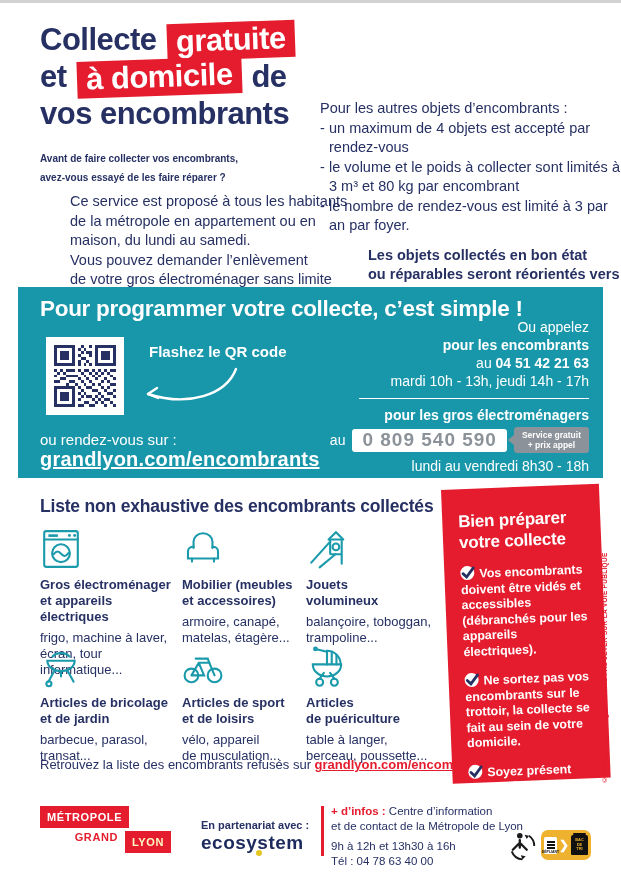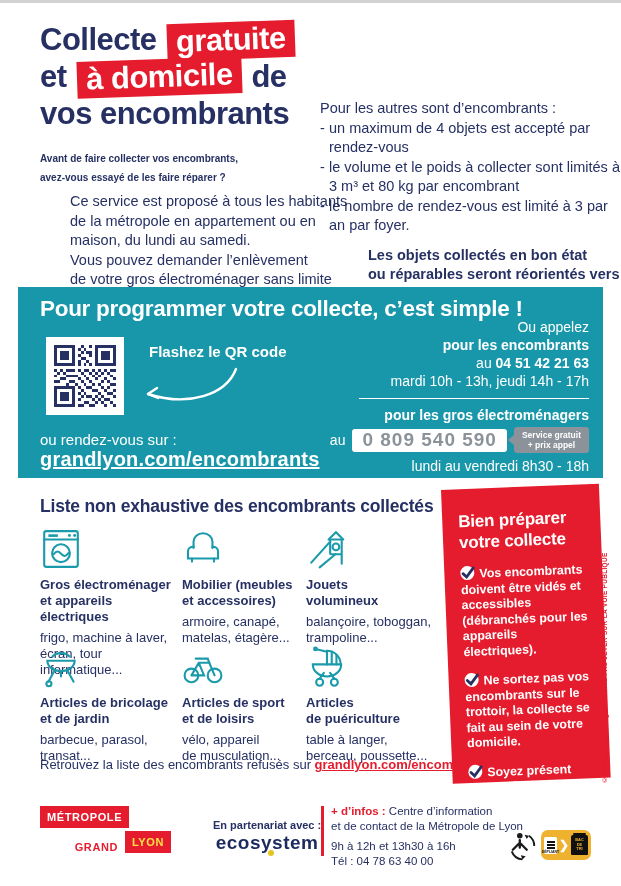--- a/index.html
+++ b/index.html
@@ -60,24 +60,24 @@
   .check{display:inline-block;width:14px;height:14px;background:#fff;border-radius:50%;margin-right:5px;vertical-align:-2px;}
   .check svg{overflow:visible;display:block;}
 
   
   .credit{position:absolute;left:601px;top:538px;height:245px;writing-mode:vertical-rl;transform:rotate(180deg);
           font-size:6.5px;font-weight:bold;color:#e41c2d;letter-spacing:0.3px;white-space:nowrap;}
 
   
   .gl{position:absolute;left:40px;top:806px;width:131px;font-weight:bold;font-size:11px;letter-spacing:0.6px;}
   .gl .r1{display:inline-block;background:#e41c2d;color:#fff;padding:5px 7px;}
-  .gl .r2{margin-top:3px;display:flex;justify-content:flex-end;align-items:flex-end;gap:7px;}
+  .gl .r2{margin-top:3px;display:flex;justify-content:flex-end;align-items:flex-start;gap:7px;}
   .gl .grand{color:#e41c2d;}
-  .gl .lyon{background:#e41c2d;color:#fde047;padding:5px 7px;}
-  .partner{position:absolute;left:213px;top:819px;text-align:center;}
+  .gl .lyon{background:#e41c2d;color:#fef9c3;padding:5px 7px;}
+  .partner{position:absolute;left:201px;top:819px;}
   .partner .lbl{font-size:11px;font-weight:bold;}
   .eco{font-size:19px;font-weight:bold;letter-spacing:0.5px;color:#1d2a5e;position:relative;margin-top:1px;}
   .eco .dot{position:absolute;left:55px;bottom:-2px;width:6px;height:6px;border-radius:50%;background:#e5c51f;}
   .vline{position:absolute;left:321px;top:806px;width:2.5px;height:50px;background:#e41c2d;}
   .infos{position:absolute;left:331px;top:804px;font-size:11.5px;line-height:14.5px;}
   .infos .red{color:#e41c2d;font-weight:bold;}
   .infos .hrs{margin-top:6px;}
   .triman{position:absolute;left:508px;top:831px;}
   .sort-badge{position:absolute;left:541px;top:830px;width:50px;height:30px;background:#eeb22f;border-radius:7px;
         display:flex;align-items:center;justify-content:space-between;padding:0 3px;box-sizing:border-box;}
@@ -106,21 +106,21 @@
   <div class="q-head pre">Avant de faire collecter vos encombrants,
 avez-vous essayé de les faire réparer ?</div>
   <div class="q-body pre">Ce service est proposé à tous les habitants
 de la métropole en appartement ou en
 maison, du lundi au samedi.
 Vous pouvez demander l’enlèvement
 de votre gros électroménager sans limite
 du nombre d’appareils.</div>
 
   <div class="other">
-    <div>Pour les autres sont d’encombrants :</div>
+    <div>Pour les autres objets d’encombrants :</div>
     <ul>
       <li>un maximum de 4 objets est accepté par rendez-vous</li>
       <li>le volume et le poids à collecter sont limités à 3 m³ et 80 kg par encombrant</li>
       <li>le nombre de rendez-vous est limité à 3 par an par foyer.</li>
     </ul>
     <div class="note pre">Les objets collectés en bon état
 ou réparables seront réorientés vers
 des structures de l’Economie sociale et
 solidaire du territoire pour du réemploi.</div>
   </div>

